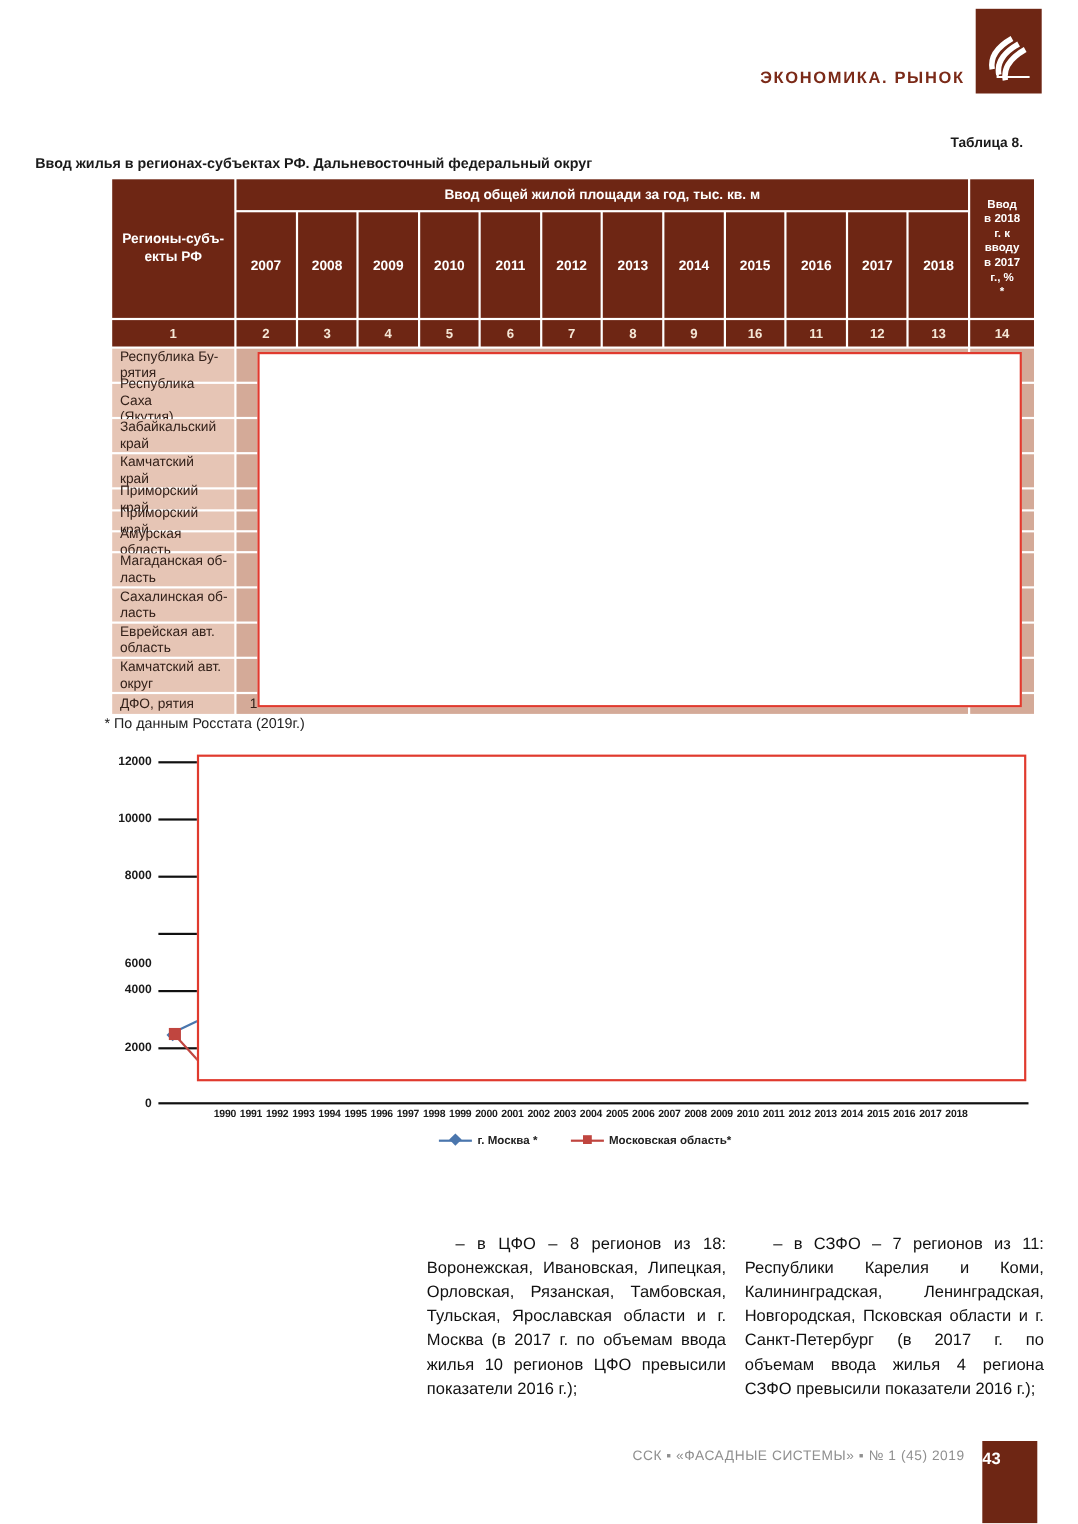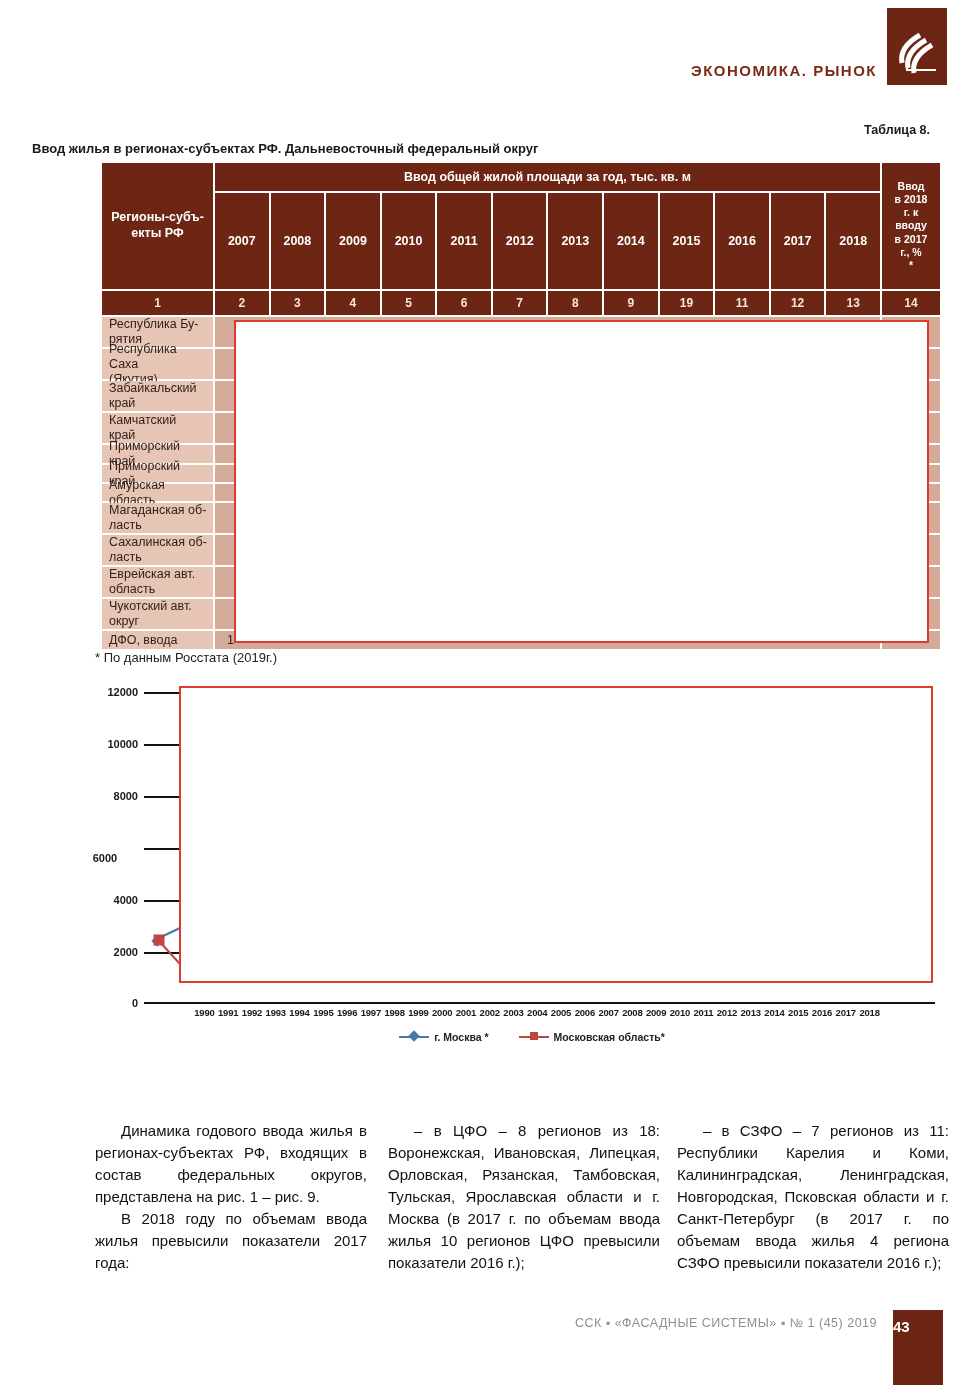--- a/index.html
+++ b/index.html
@@ -111,21 +111,21 @@
 
     <div class="hc idx">1</div>
     <div class="hc idx">2</div>
     <div class="hc idx">3</div>
     <div class="hc idx">4</div>
     <div class="hc idx">5</div>
     <div class="hc idx">6</div>
     <div class="hc idx">7</div>
     <div class="hc idx">8</div>
     <div class="hc idx">9</div>
-    <div class="hc idx">19</div>
+    <div class="hc idx">16</div>
     <div class="hc idx">11</div>
     <div class="hc idx">12</div>
     <div class="hc idx">13</div>
     <div class="hc idx">14</div>
 
     <div class="rcell">Республика Бу-
 рятия</div>
       <div class="dcell"></div>
       <div class="tcell"></div>
     <div class="rcell">Республика Саха
@@ -154,37 +154,37 @@
       <div class="dcell"></div>
       <div class="tcell"></div>
     <div class="rcell">Сахалинская об-
 ласть</div>
       <div class="dcell"></div>
       <div class="tcell"></div>
     <div class="rcell">Еврейская авт.
 область</div>
       <div class="dcell"></div>
       <div class="tcell"></div>
-    <div class="rcell">Чукотский авт.
+    <div class="rcell">Камчатский авт.
 округ</div>
       <div class="dcell"></div>
       <div class="tcell"></div>
-    <div class="rcell">ДФО, ввода</div>
+    <div class="rcell">ДФО, рятия</div>
       <div class="dcell">1</div>
       <div class="tcell"></div>
 
     <div id="tbl-overlay"></div>
   </div>
 
   <div class="abs" id="footnote">* По данным Росстата (2019г.)</div>
 
   <div class="abs ytick" style="top:686px;">12000</div>
   <div class="abs ytick" style="top:738px;">10000</div>
   <div class="abs ytick" style="top:790px;">8000</div>
-  <div class="abs ytick" style="top:852px;text-align:center;">6000</div>
+  <div class="abs ytick" style="top:870px;">6000</div>
   <div class="abs ytick" style="top:894px;">4000</div>
   <div class="abs ytick" style="top:946px;">2000</div>
   <div class="abs ytick" style="top:997px;">0</div>
 
   <div class="tickline" style="top:692px;"></div>
   <div class="tickline" style="top:744px;"></div>
   <div class="tickline" style="top:796px;"></div>
   <div class="tickline" style="top:848px;"></div>
   <div class="tickline" style="top:900px;"></div>
   <div class="tickline" style="top:952px;"></div>
@@ -205,24 +205,20 @@
       <span class="lg-line blue"></span>
       <span>г. Москва *</span>
     </div>
     <div class="lg-item">
       <span class="lg-line red"></span>
       <span>Московская область*</span>
     </div>
   </div>
 
 
-  <div class="abs bodycol" id="col1">
-    <p>Динамика годового ввода жилья в регионах-субъектах РФ, входящих в состав федеральных округов, представлена на рис. 1 – рис. 9.</p>
-    <p>В 2018 году по объемам ввода жилья превысили показатели 2017 года:</p>
-  </div>
   <div class="abs bodycol" id="col2">
     <p>– в ЦФО – 8 регионов из 18: Воронежская, Ивановская, Липецкая, Орловская, Рязанская, Тамбовская, Тульская, Ярославская области и г. Москва (в 2017 г. по объемам ввода жилья 10 регионов ЦФО превысили показатели 2016 г.);</p>
   </div>
   <div class="abs bodycol" id="col3">
     <p>– в СЗФО – 7 регионов из 11: Республики Карелия и Коми, Калининградская, Ленинградская, Новгородская, Псковская области и г. Санкт-Петербург (в 2017 г. по объемам ввода жилья 4 региона СЗФО превысили показатели 2016 г.);</p>
   </div>
 
   <div class="abs" id="footer-text">ССК ▪ «ФАСАДНЫЕ СИСТЕМЫ» ▪ № 1 (45) 2019</div>
   <div class="abs" id="page-box">43</div>
 

